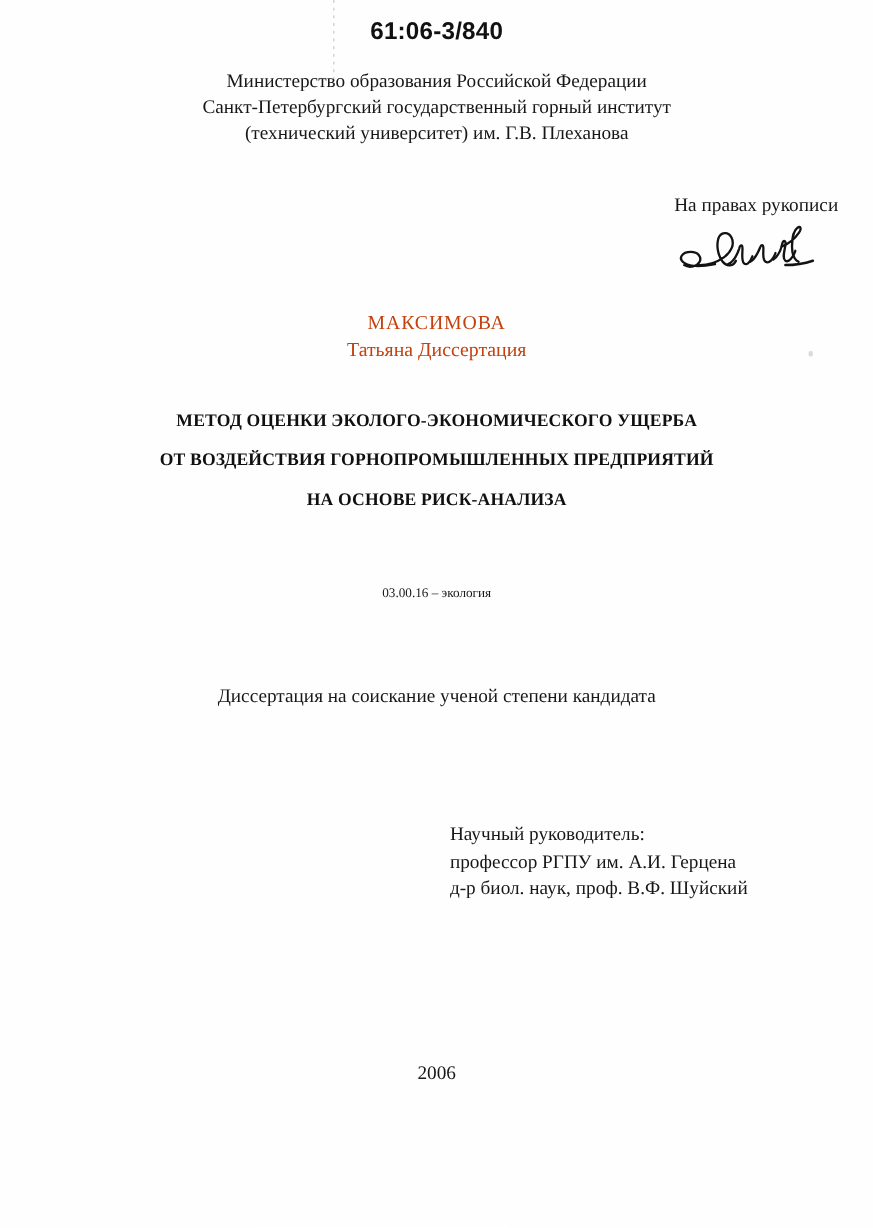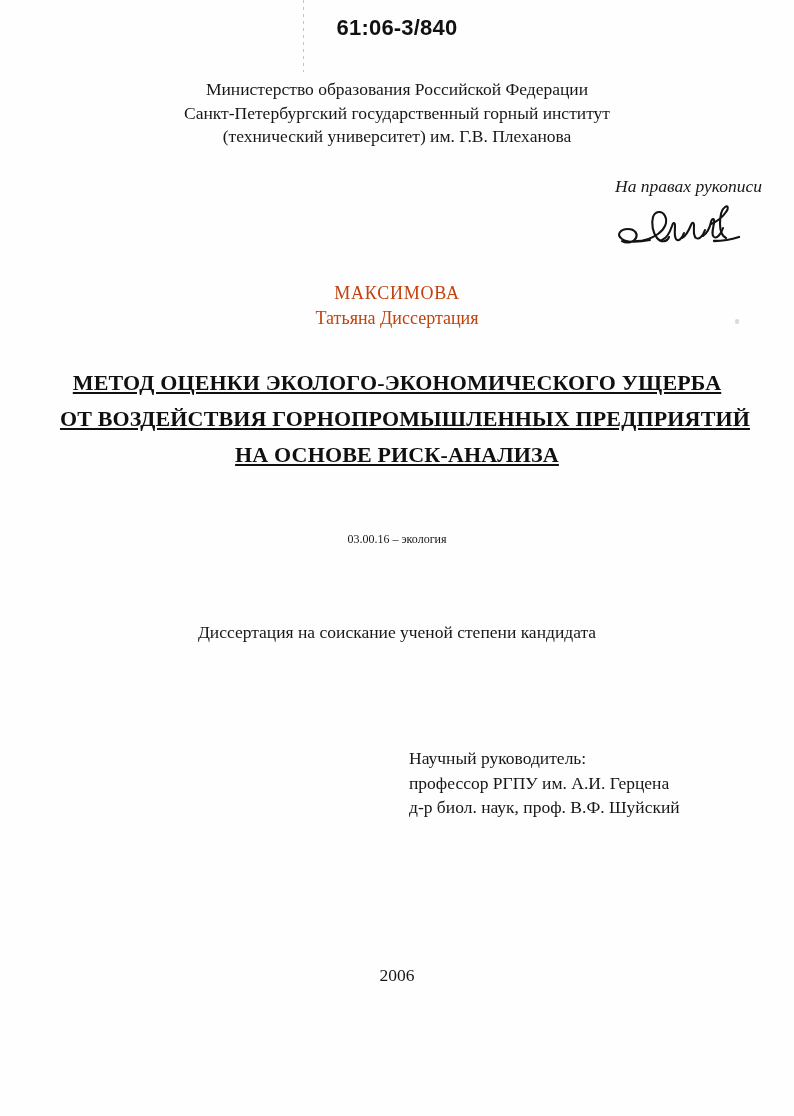--- a/index.html
+++ b/index.html
@@ -68,32 +68,30 @@
   
   .institution {
     position: absolute;
     top: 62px;
     left: 0;
     right: 0;
     text-align: center;
     font-size: 17.5px;
     line-height: 23.5px;
     color: #171717;
-    margin-top: 16px;
   }
   .institution div { white-space: nowrap; }
 
   
   .rights-block {
     position: absolute;
     top: 176px;
     right: 28px;
     width: 330px;
     text-align: right;
-    font-style: italic;
   }
   .rights-label {
     font-size: 17.5px;
     line-height: 20px;
     color: #171717;
     padding-right: 4px;
   }
   .signature {
     margin-top: 4px;
     display: flex;
@@ -116,25 +114,24 @@
   .author .surname { letter-spacing: .8px; }
 
   
   .title {
     position: absolute;
     top: 365px;
     left: 60px;
     right: 60px;
     text-align: center;
     font-weight: bold;
-    font-size: 22px;
+    font-size: 16px;
     line-height: 36px;
     letter-spacing: .15px;
     color: #101010;
-    text-decoration: underline;
   }
   .title div { white-space: nowrap; }
 
   
   .specialty {
     position: absolute;
     top: 532px;
     left: 0;
     right: 0;
     text-align: center;

